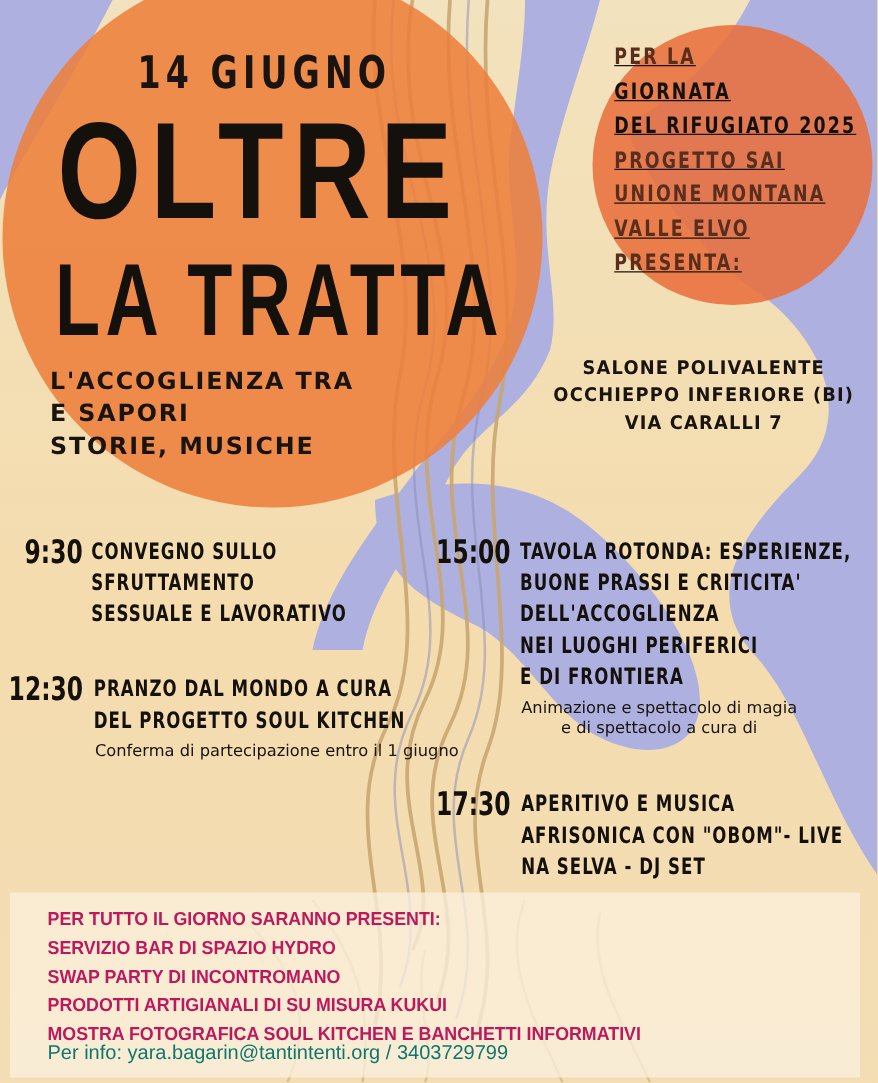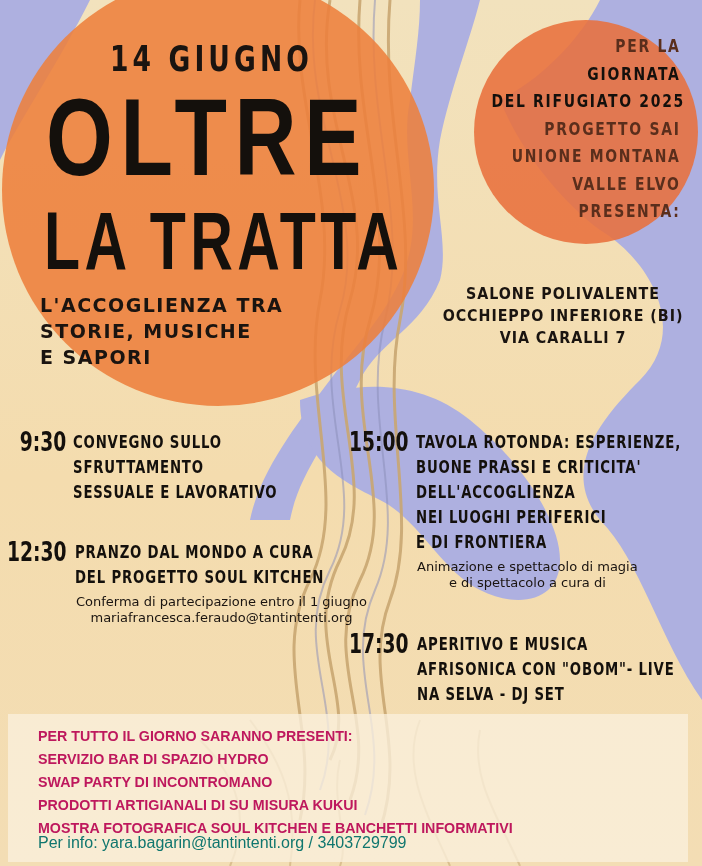--- a/index.html
+++ b/index.html
@@ -42,23 +42,23 @@
       transform: scaleX(0.72); transform-origin: left top;
     }
     .subtitle {
       position: absolute; left: 40px; top: 292px; width: 360px;
       text-align: left;
       font: bold 19px "DejaVu Sans", sans-serif; letter-spacing: 1.5px;
       line-height: 26px; color: #1a1410;
     }
     .right-circle-text {
       position: absolute; left: 476px; top: 32px; width: 220px;
-      text-align: right;
+      text-align: left;
       font: bold 18px "DejaVu Sans Condensed", "DejaVu Sans", sans-serif;
-      letter-spacing: 2px; line-height: 27.5px;
+      letter-spacing: 2px; line-height: 27.5px; text-decoration: underline;
     }
     .right-circle-text .l { display: block; white-space: nowrap; transform: scaleX(0.86); }
     .c-brown { color: #5a2e1c; }
     .c-dark { color: #14100c; }
     .venue {
       position: absolute; left: 408px; top: 283px; width: 310px;
       text-align: center; font: bold 15px "DejaVu Sans", sans-serif;
       letter-spacing: 1px; line-height: 22px; color: #1a1410;
     }
     .venue div { transform: scaleX(0.95); }
@@ -124,22 +124,22 @@
   <div class="circle big-circle"></div>
   <div class="circle small-circle"></div>
 </div>
 
 <div class="date">14 GIUGNO</div>
 <div class="title1">OLTRE</div>
 <div class="title2">LA TRATTA</div>
 
 <div class="subtitle">
   <div>L'ACCOGLIENZA TRA</div>
+  <div>E SAPORI</div>
   <div>STORIE, MUSICHE</div>
-  <div>E SAPORI</div>
 </div>
 
 <div class="right-circle-text">
   <span class="l c-brown">PER LA</span>
   <span class="l c-dark">GIORNATA</span>
   <span class="l c-dark">DEL RIFUGIATO 2025</span>
   <span class="l c-brown">PROGETTO SAI</span>
   <span class="l c-brown">UNIONE MONTANA</span>
   <span class="l c-brown">VALLE ELVO</span>
   <span class="l c-brown">PRESENTA:</span>
@@ -161,21 +161,20 @@
 </div>
 
 <div>
   <div class="time" style="right:636px; top:537px;">12:30</div>
   <div class="ev-title" style="left:75px; top:539px;">
     <div>PRANZO DAL MONDO A CURA</div>
     <div>DEL PROGETTO SOUL KITCHEN</div>
   </div>
   <div class="ev-note" style="left:76px; top:594px;">
     <div>Conferma di partecipazione entro il 1 giugno</div>
-    <div>mariafrancesca.feraudo@tantintenti.org</div>
   </div>
 </div>
 
 <div>
   <div class="time" style="right:294px; top:427px;">15:00</div>
   <div class="ev-title" style="left:416px; top:429px;">
     <div>TAVOLA ROTONDA: ESPERIENZE,</div>
     <div>BUONE PRASSI E CRITICITA'</div>
     <div>DELL'ACCOGLIENZA</div>
     <div>NEI LUOGHI PERIFERICI</div>

